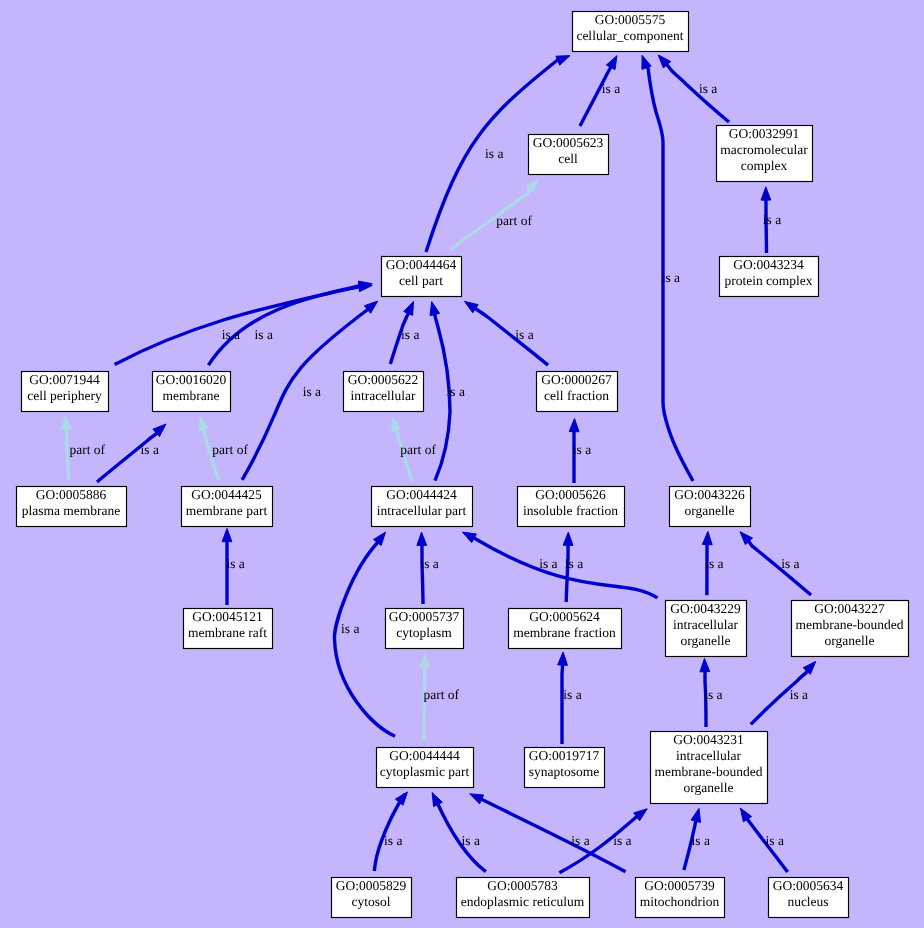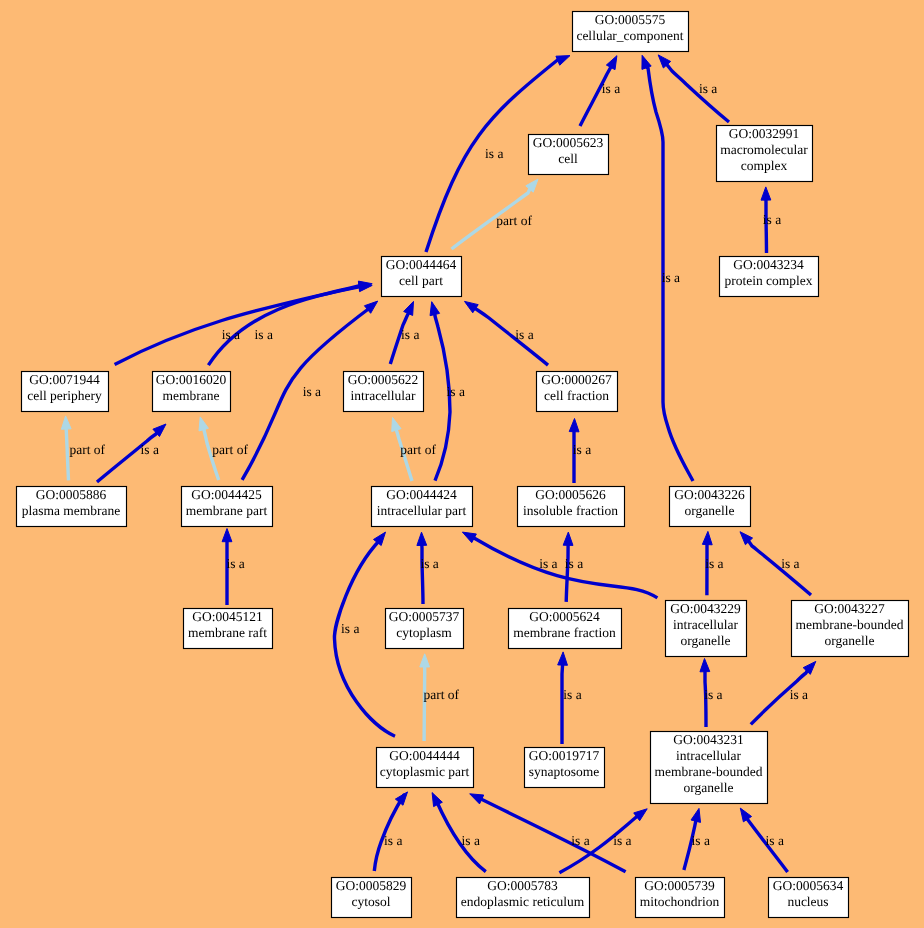--- a/index.html
+++ b/index.html
@@ -3,21 +3,21 @@
 <meta charset="utf-8">
 <title>GO term graph</title>
 <style>
   html, body { margin:0; padding:0; background:#ffffff; }
   body {
     width:924px; height:928px; overflow:hidden;
     font-family:"Liberation Serif", serif;
     -webkit-font-smoothing:antialiased;
     text-rendering:geometricPrecision;
   }
-  #graph-stage { position:relative; width:924px; height:928px; background:#fdba74;text-align:right; }
+  #graph-stage { position:relative; width:924px; height:928px; background:#c4b5fd;text-align:right; }
   #graph-svg { position:absolute; left:0; top:0; display:block; }
   .node-box { fill:#ffffff; stroke:#000000; stroke-width:1.15; }
   .node-text { font-family:"Liberation Serif", serif; font-size:13.5px; fill:#000000; }
   .edge-path { fill:none; stroke-linecap:butt; stroke-linejoin:round; }
   .edge-label { font-family:"Liberation Serif", serif; font-size:13.5px; fill:#000000; }
 </style>
 </head>
 <body>
 
 <div id="graph-stage">

